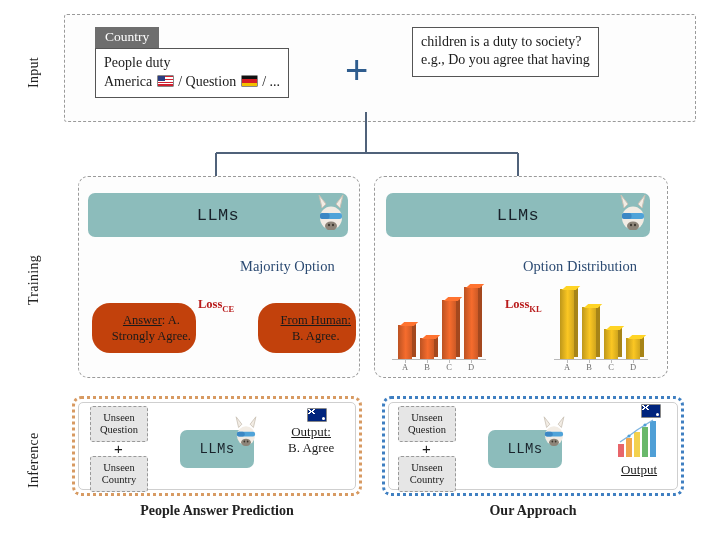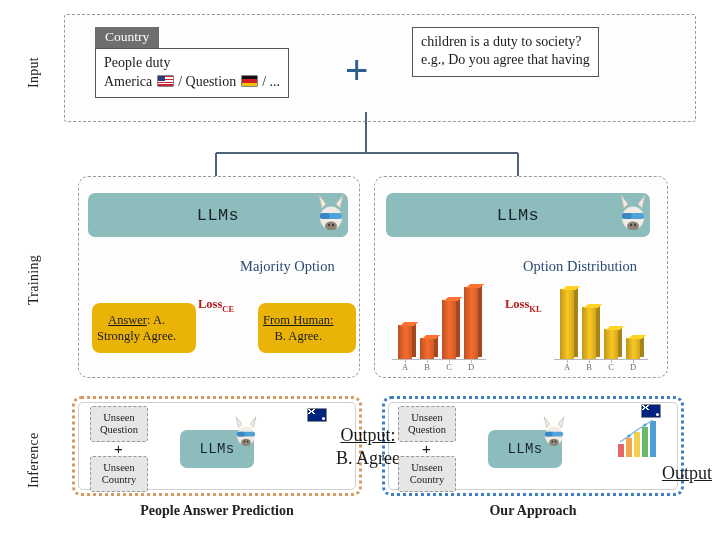--- a/index.html
+++ b/index.html
@@ -41,22 +41,22 @@
   
   .svglayer{position:absolute;left:0;top:0;width:722px;height:534px;pointer-events:none;}
 
   
   .llmbar{position:absolute;background:#8cbcbb;border-radius:7px;
           display:flex;align-items:center;justify-content:center;}
   .llmbar span{font-size:17px;color:#19232b;letter-spacing:.4px;font-family:Liberation Mono, monospace;}
   .llama{position:absolute;width:34px;height:38px;}
 
   
-  .bluebox{position:absolute;background:#eab308;border-radius:8px;
-           display:flex;align-items:center;justify-content:flex-start;text-align:center;
+  .bluebox{position:absolute;background:#c2410c;border-radius:18px;
+           display:flex;align-items:center;justify-content:flex-end;text-align:center;
            font-size:12.5px;line-height:1.3;padding:3px 5px;box-sizing:border-box;}
   .u{text-decoration:underline;}
 
   .losslabel{position:absolute;font-size:12.5px;color:#b91c1c;font-weight:bold;white-space:nowrap;}
   .losslabel sub{font-size:8.5px;}
 
   .bluehead{position:absolute;font-size:14.5px;color:#2b4a72;white-space:nowrap;text-align:center;}
 
   
   .chart{position:absolute;}
@@ -71,21 +71,21 @@
 
   
   .infbox{position:absolute;box-sizing:border-box;background:#ffffff;}
   .infbox.orange{border:3.5px dotted #d79a62;border-radius:9px;}
   .infbox.blue{border:3.5px dotted #3f7fc1;border-radius:9px;}
   .infinner{position:absolute;inset:3px;border:1px solid #cfcfcf;background:#fff;border-radius:5px;}
   .graybox{position:absolute;background:#e6e6e6;border:1.2px dashed #999;border-radius:3px;
            display:flex;align-items:center;justify-content:center;text-align:center;
            font-size:10.5px;line-height:1.18;color:#1a1a1a;}
   .smallplus{position:absolute;font-size:15px;color:#1a1a1a;font-family:"Liberation Sans",sans-serif;}
-  .outlabel{position:absolute;font-size:18px;line-height:1.25;text-align:center;white-space:nowrap;margin-left:48px;}
+  .outlabel{position:absolute;font-size:13px;line-height:1.25;text-align:center;white-space:nowrap;}
   .caption{position:absolute;font-size:14px;font-weight:bold;color:#222;text-align:center;}
 
   .minichart{position:absolute;width:46px;height:40px;}
 </style>
 </head>
 <body>
 
 <div class="rowlabel" style="left:26px;top:22px;height:100px;width:18px;">Input</div>
 <div class="rowlabel" style="left:26px;top:210px;height:140px;width:18px;">Training</div>
 <div class="rowlabel" style="left:26px;top:405px;height:110px;width:18px;">Inference</div>

